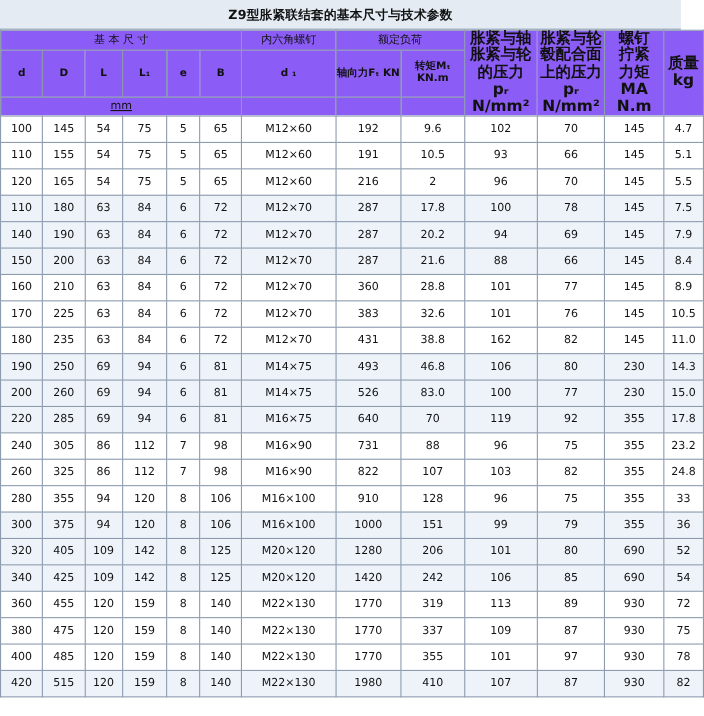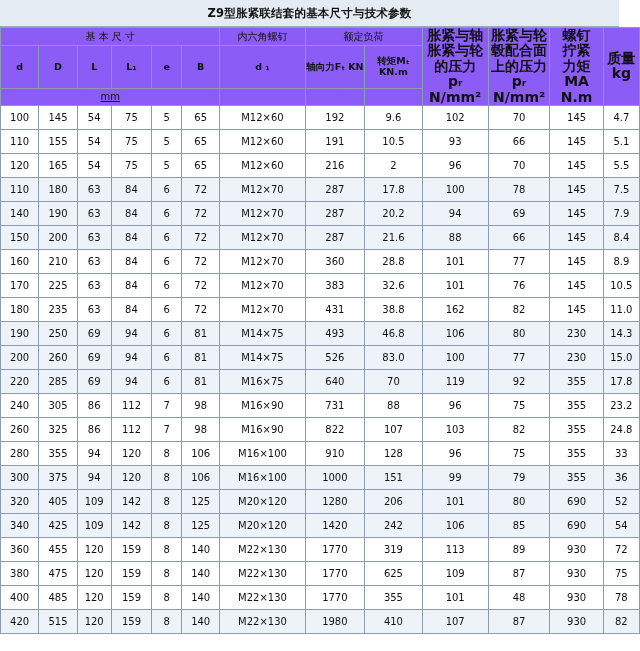--- a/index.html
+++ b/index.html
@@ -439,38 +439,38 @@
         </tr>
         <tr class="band-a">
           <td>380</td>
           <td>475</td>
           <td>120</td>
           <td>159</td>
           <td>8</td>
           <td>140</td>
           <td>M22×130</td>
           <td>1770</td>
-          <td>625</td>
+          <td>337</td>
           <td>109</td>
           <td>87</td>
           <td>930</td>
           <td>75</td>
         </tr>
         <tr class="band-a">
           <td>400</td>
           <td>485</td>
           <td>120</td>
           <td>159</td>
           <td>8</td>
           <td>140</td>
           <td>M22×130</td>
           <td>1770</td>
           <td>355</td>
           <td>101</td>
-          <td>48</td>
+          <td>97</td>
           <td>930</td>
           <td>78</td>
         </tr>
         <tr class="band-b group-sep-top">
           <td>420</td>
           <td>515</td>
           <td>120</td>
           <td>159</td>
           <td>8</td>
           <td>140</td>

